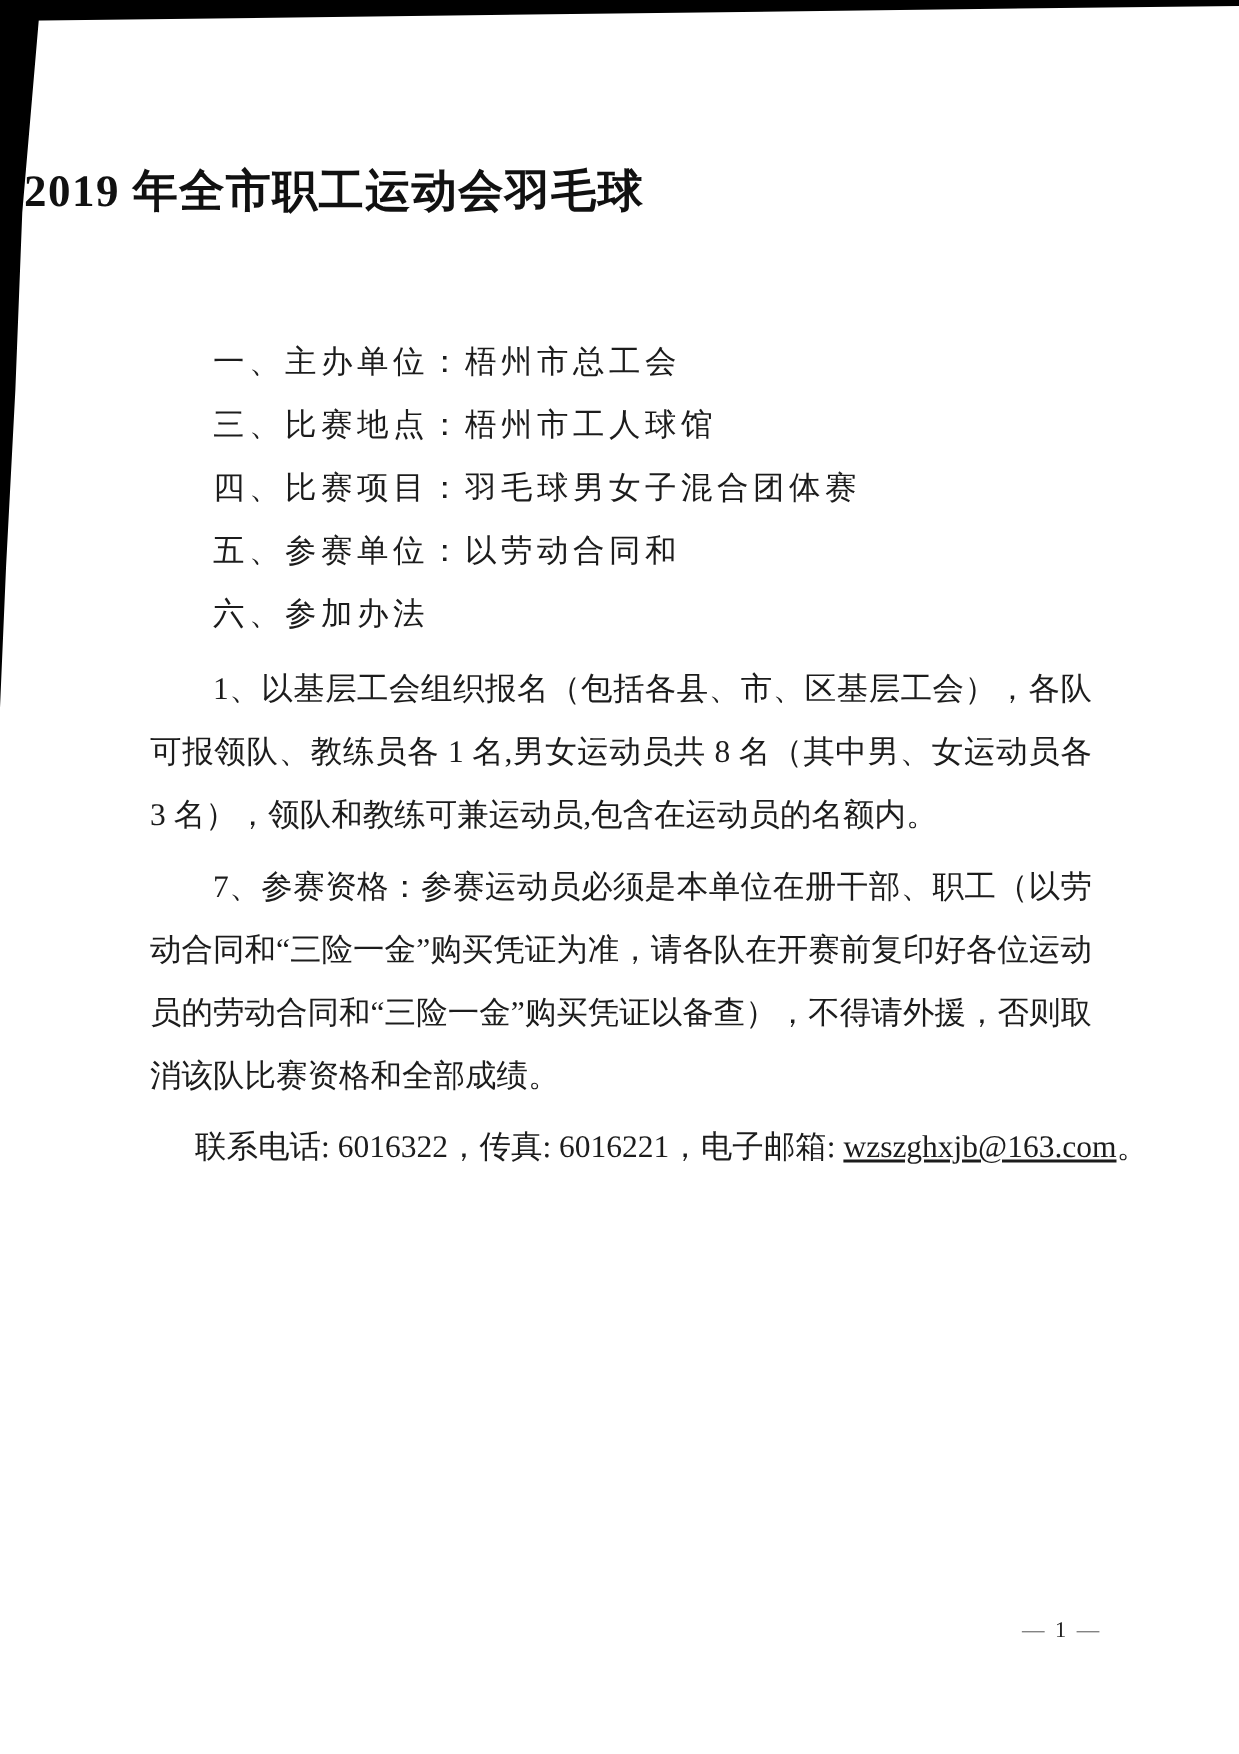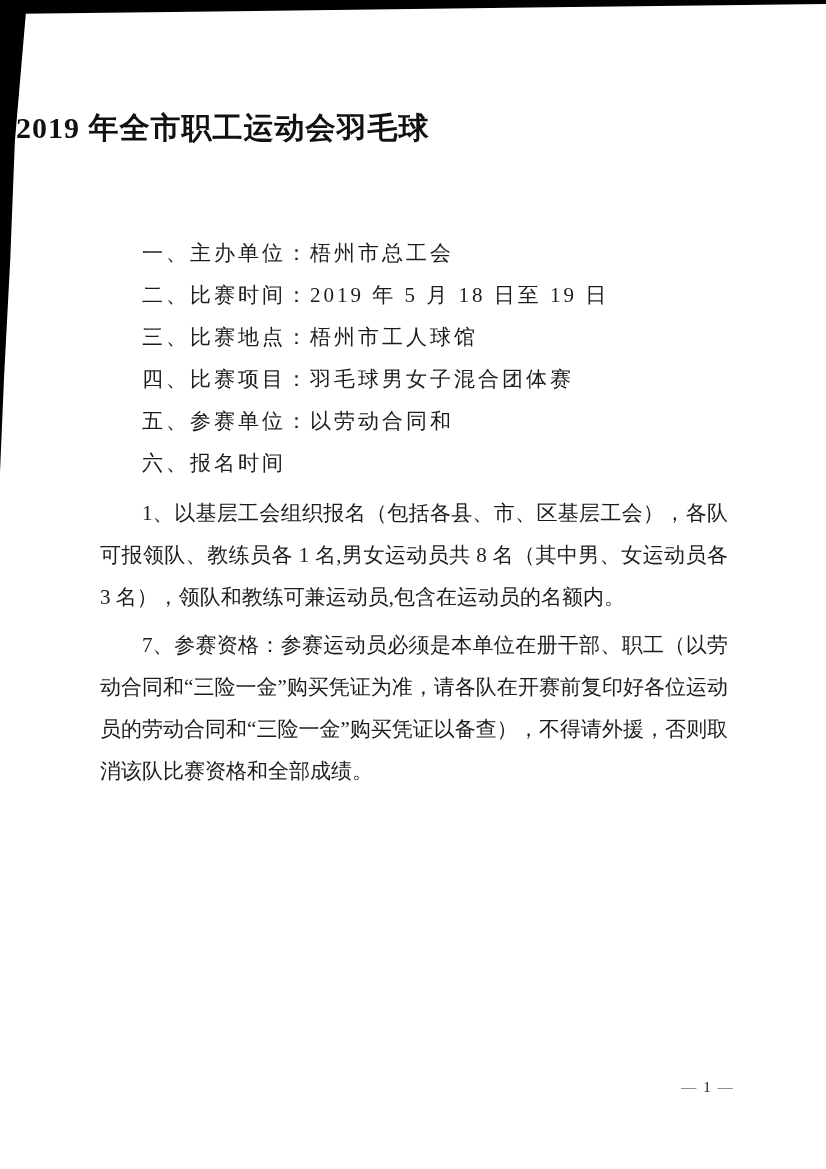--- a/index.html
+++ b/index.html
@@ -38,21 +38,21 @@
     margin: 16px;
     text-align: left;
     font-size: 30px;
     line-height: 48px;
     font-weight: bold;
     letter-spacing: 1px;
     color: #111111;
   }
   .content {
     position: absolute;
-    top: 232px; left: 100px;
+    top: 220px; left: 100px;
     width: 628px;
     font-size: 21px;
     line-height: 42px;
   }
   .info-list { margin: 0; }
   .info-item {
     letter-spacing: 3px;
     white-space: nowrap;
     text-indent: 42px;
   }
@@ -92,28 +92,28 @@
   <div class="scan-edge-left"></div>
 
   <h1 class="doc-title">
     <div>2019 年全市职工运动会羽毛球</div>
   </h1>
 
   <div class="content">
 
     <div class="info-list">
       <div class="info-item">一、主办单位：梧州市总工会</div>
-      <div class="info-item">二、比赛时间：2019 年 5 月 18 日至 19 日</div>
       <div class="info-item">三、比赛地点：梧州市工人球馆</div>
       <div class="info-item">四、比赛项目：羽毛球男女子混合团体赛</div>
       <div class="info-item">五、参赛单位：以劳动合同和</div>
-      <div class="info-item">六、报名时间</div>
+      <div class="info-item">六、参加办法</div>
     </div>
 
     <p class="para p1">1、以基层工会组织报名（包括各县、市、区基层工会），各队可报领队、教练员各 1 名,男女运动员共 8 名（其中男、女运动员各 3 名），领队和教练可兼运动员,包含在运动员的名额内。</p>
     <p class="para p2">7、参赛资格：参赛运动员必须是本单位在册干部、职工（以劳动合同和“三险一金”购买凭证为准，请各队在开赛前复印好各位运动员的劳动合同和“三险一金”购买凭证以备查），不得请外援，否则取消该队比赛资格和全部成绩。</p>
 
+    <p class="contact"><span>联系电话: 6016322，传真: 6016221，电子邮箱: </span><span class="email">wzszghxjb@163.com</span><span>。</span></p>
 
   </div>
 
   <div class="page-number"><span class="dash">—</span><span>1</span><span class="dash">—</span></div>
 
 </div>
 
 </body></html>

